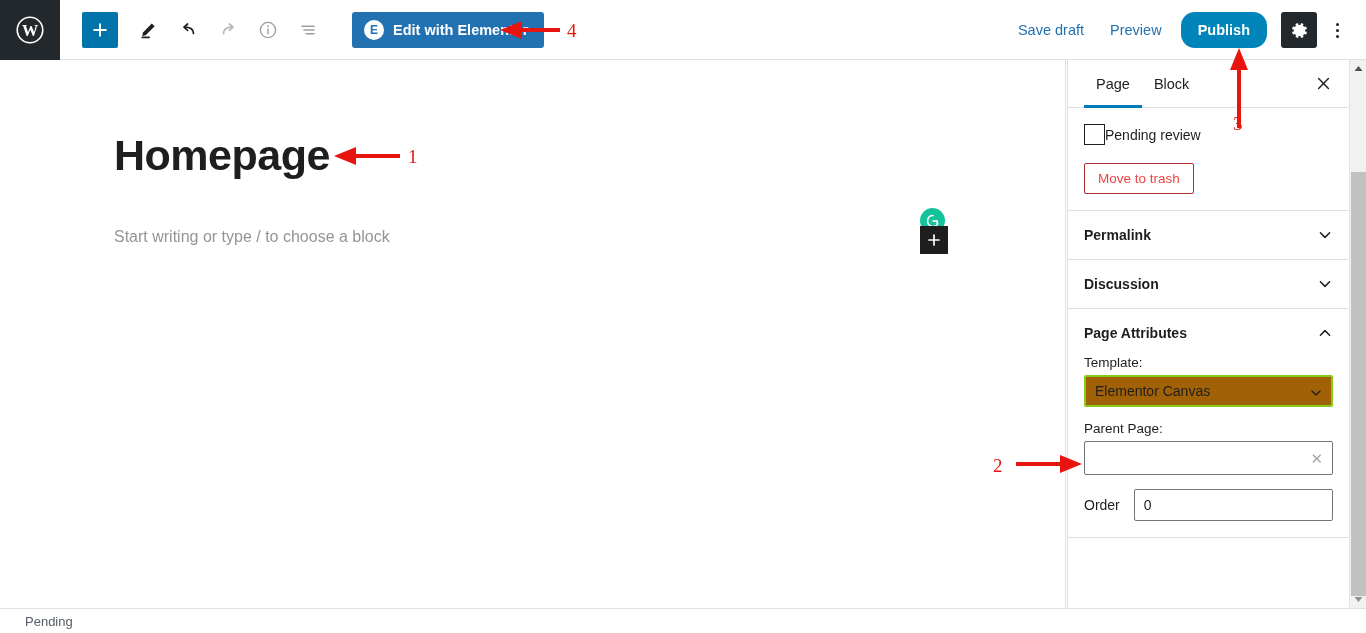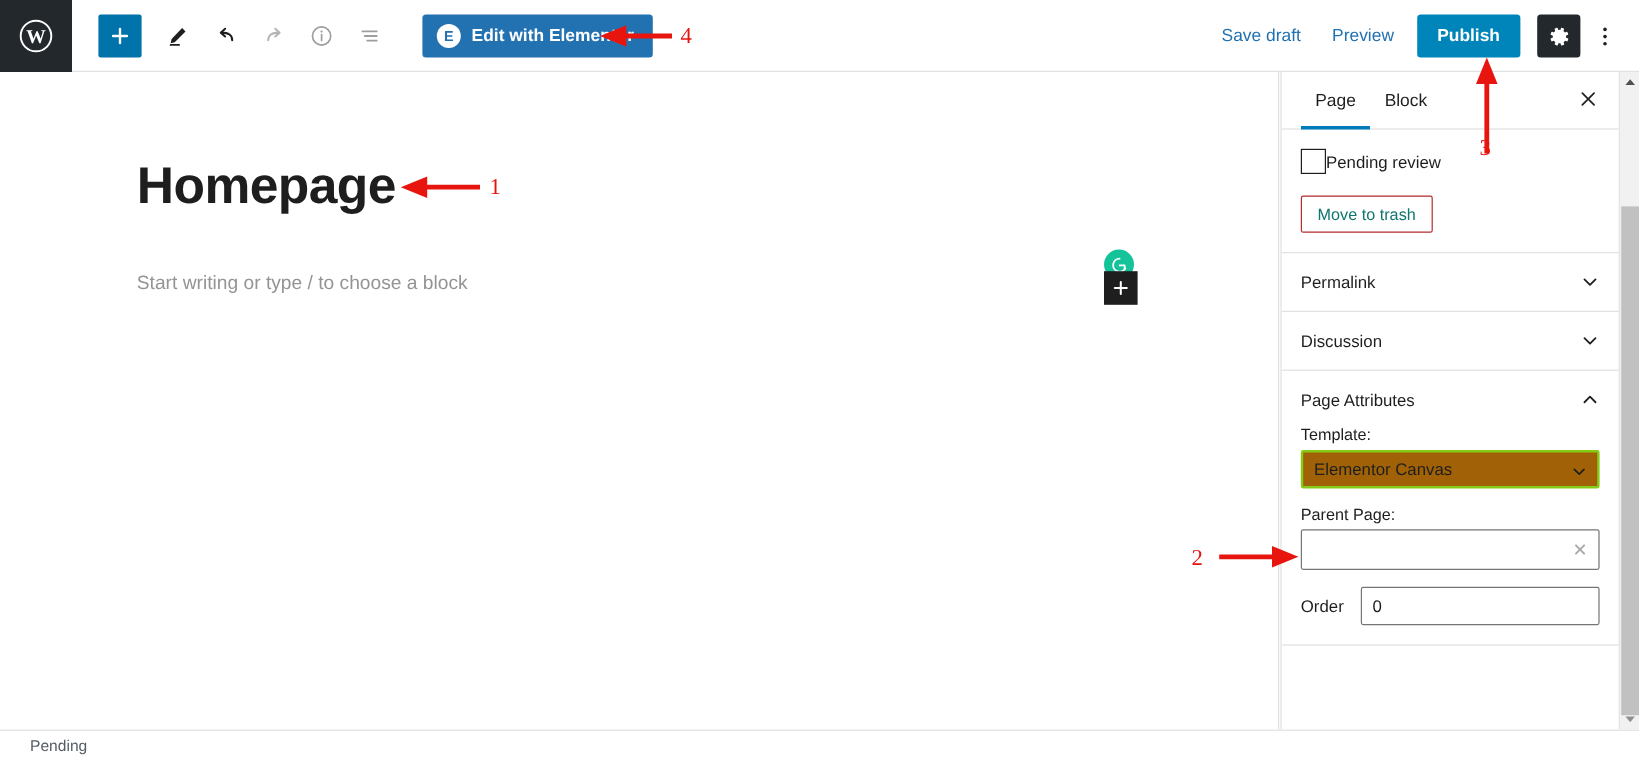--- a/index.html
+++ b/index.html
@@ -110,21 +110,21 @@
     color: #2271b1;
     font-size: 14.5px;
     cursor: pointer;
     padding: 8px 13px;
     white-space: nowrap;
   }
   .publish-btn {
     background: #0085ba;
     color: #fff;
     border: none;
-    border-radius: 3px;
+    border-radius: 14px;
     height: 36px;
     padding: 0 17px;
     font-size: 14.5px;
     font-weight: bold;
     cursor: pointer;
     margin-left: 6px;
   }
   .gear-btn {
     width: 36px; height: 36px;
     background: #23282d;
@@ -263,40 +263,40 @@
   .sb-section {
     border-bottom: 1px solid #e0e0e0;
     padding: 16px;
   }
   .sb-row {
     display: flex;
     align-items: center;
     justify-content: space-between;
     cursor: pointer;
   }
-  .sb-row-title { font-size: 14px; font-weight: normal; color: #1e1e1e; }
+  .sb-row-title { font-size: 14px; font-weight: bold; color: #1e1e1e; }
   .chev { width: 16px; height: 16px; }
 
   .pending-row {
     display: flex;
     align-items: center;
     margin-bottom: 18px;
   }
   .cbox {
     width: 21px; height: 21px;
     border: 1.5px solid #1e1e1e;
     background: #fff;
     cursor: pointer;
     flex: 0 0 21px;
   }
   .pending-label { font-size: 14px; color: #1e1e1e; }
   .trash-btn {
     border: 1px solid #b32d2e;
     background: #fff;
-    color: #0f766e;
+    color: #ef4444;
     font-size: 13.5px;
     border-radius: 2px;
     padding: 7px 13px;
     cursor: pointer;
   }
 
   .field-label {
     font-size: 13.5px;
     color: #1e1e1e;
     margin: 14px 0 5px 0;

